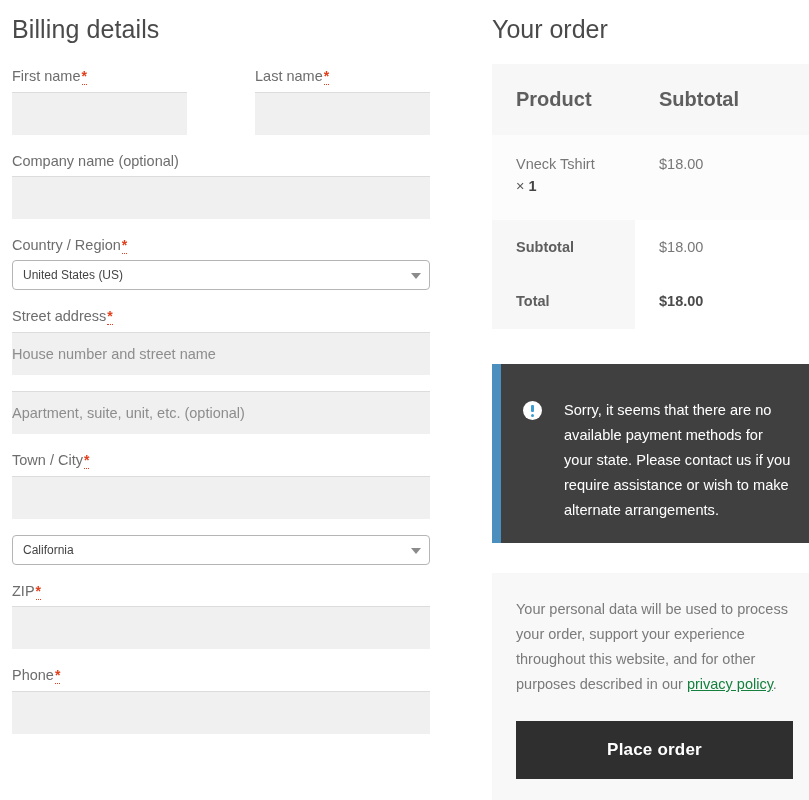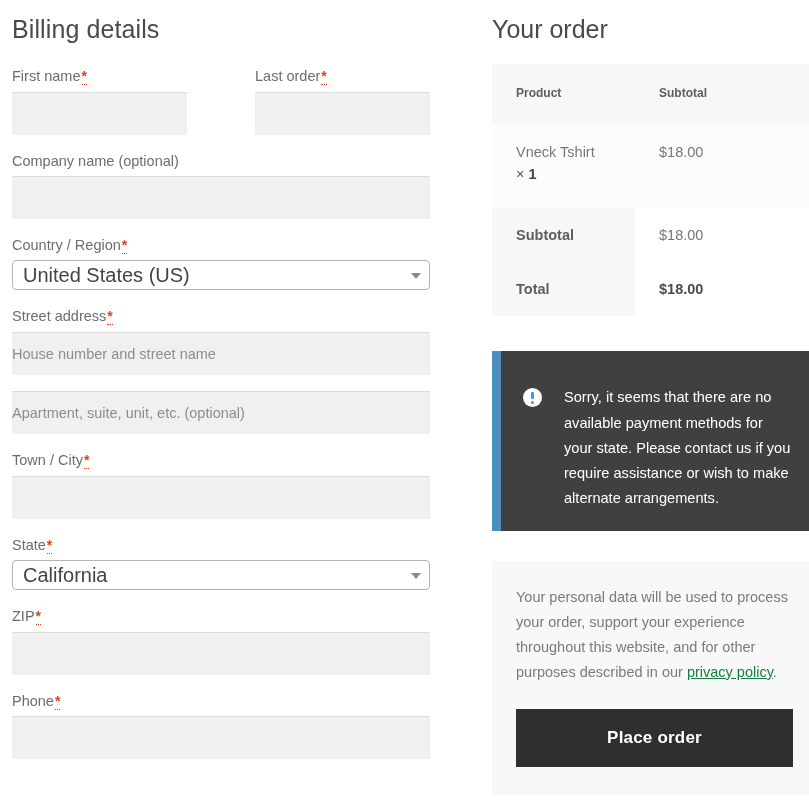--- a/index.html
+++ b/index.html
@@ -71,21 +71,21 @@
   .select-wrap { position: relative; width: 100%; }
   .select-box {
     display: flex;
     align-items: center;
     width: 100%;
     height: 30px;
     background: #ffffff;
     border: 1px solid #b5b5b5;
     border-radius: 4px;
     padding: 0 26px 0 10px;
-    font-size: 20px;
+    font-size: 12px;
     color: #444;
     cursor: pointer;
     white-space: nowrap;
     overflow: hidden;
   }
   .select-arrow {
     position: absolute;
     right: 9px; top: 50%;
     width: 0; height: 0;
     margin-top: -2px;
@@ -120,21 +120,21 @@
     vertical-align: top;
     line-height: 1.55;
     font-weight: 400;
   }
   .order-table thead th {
     background: #f7f7f7;
     color: #5e5e5e;
     font-weight: 700;
     padding-top: 20px;
     padding-bottom: 20px;
-    font-size: 12px;
+    font-size: 20px;
   }
   .order-table tbody td {
     background: #fcfcfc;
     color: #777;
     padding-top: 18px;
     padding-bottom: 22px;
   }
   .order-table tbody .prod-name { display: block; }
   .qty {
     display: block;
@@ -244,21 +244,21 @@
 
     <div class="row-two">
       <div class="field">
         <label class="field-label">
           <span>First name</span><span class="req">*</span>
         </label>
         <input class="text-input" type="text" value="" style="">
       </div>
       <div class="field">
         <label class="field-label">
-          <span>Last order</span><span class="req">*</span>
+          <span>Last name</span><span class="req">*</span>
         </label>
         <input class="text-input" type="text" value="" style="">
       </div>
     </div>
 
     <div class="field">
       <label class="field-label">Company name (optional)</label>
       <input class="text-input" type="text" value="" style="">
     </div>
 
@@ -286,23 +286,20 @@
     </div>
 
     <div class="field">
       <label class="field-label">
         <span>Town / City</span><span class="req">*</span>
       </label>
       <input class="text-input" type="text" value="" style="">
     </div>
 
     <div class="field">
-      <label class="field-label">
-        <span>State</span><span class="req">*</span>
-      </label>
       <div class="select-wrap">
         <div class="select-box">
           <span>California</span>
         </div>
         <span class="select-arrow"></span>
       </div>
     </div>
 
     <div class="field">
       <label class="field-label">

